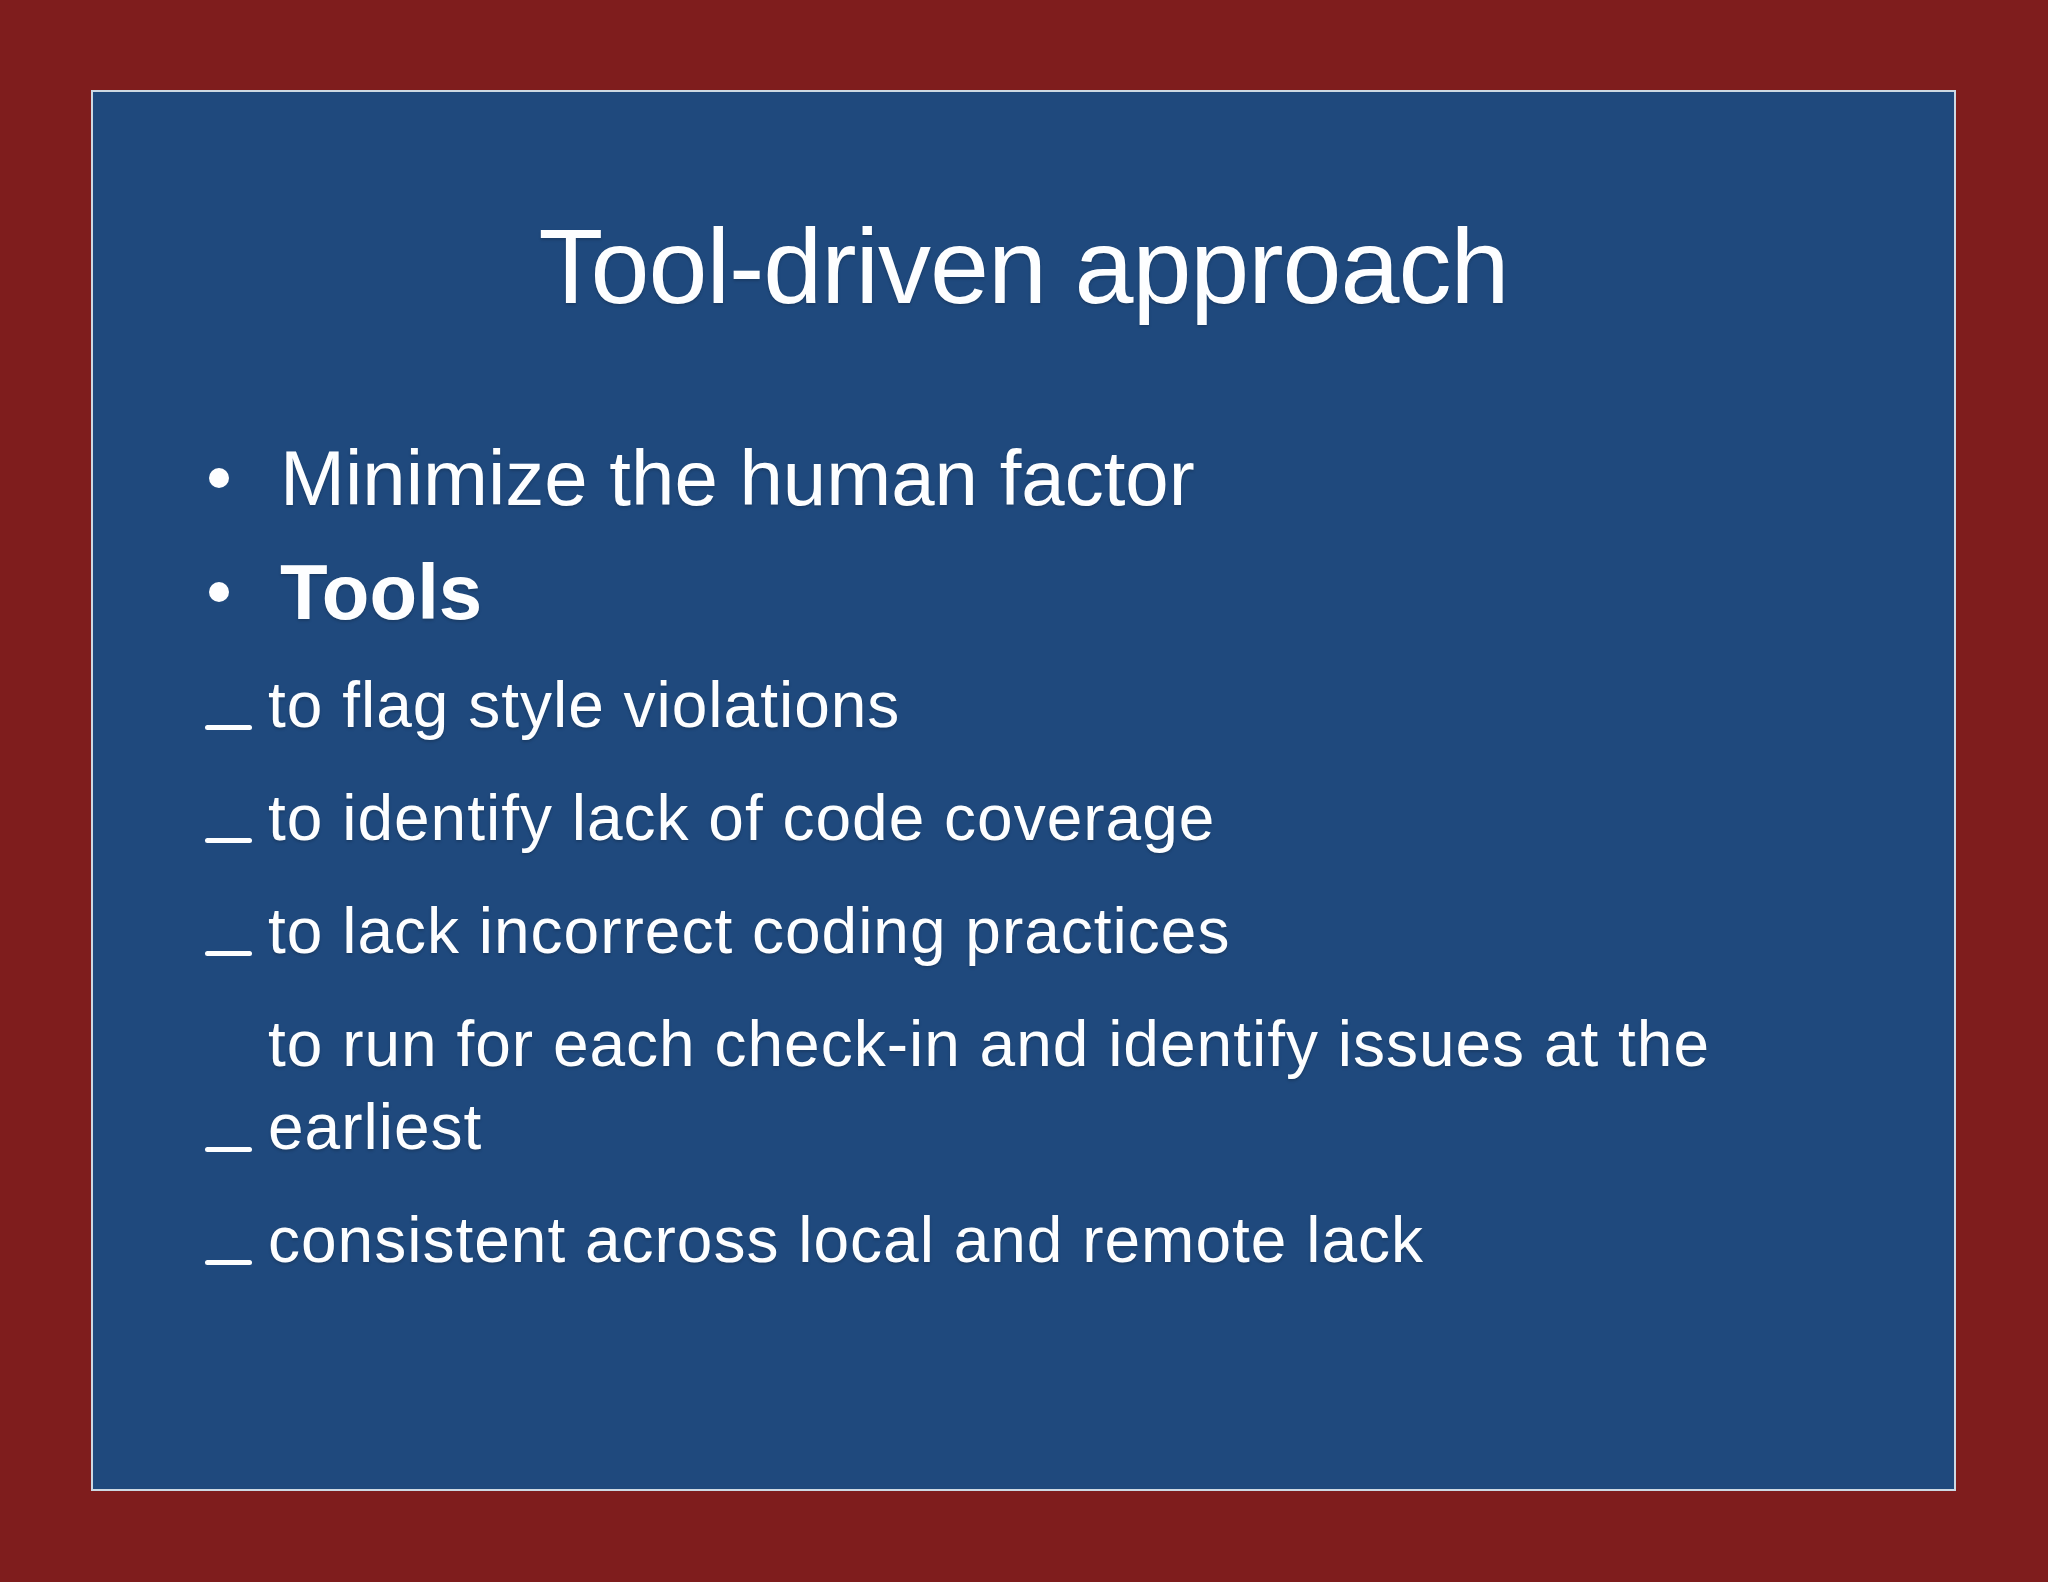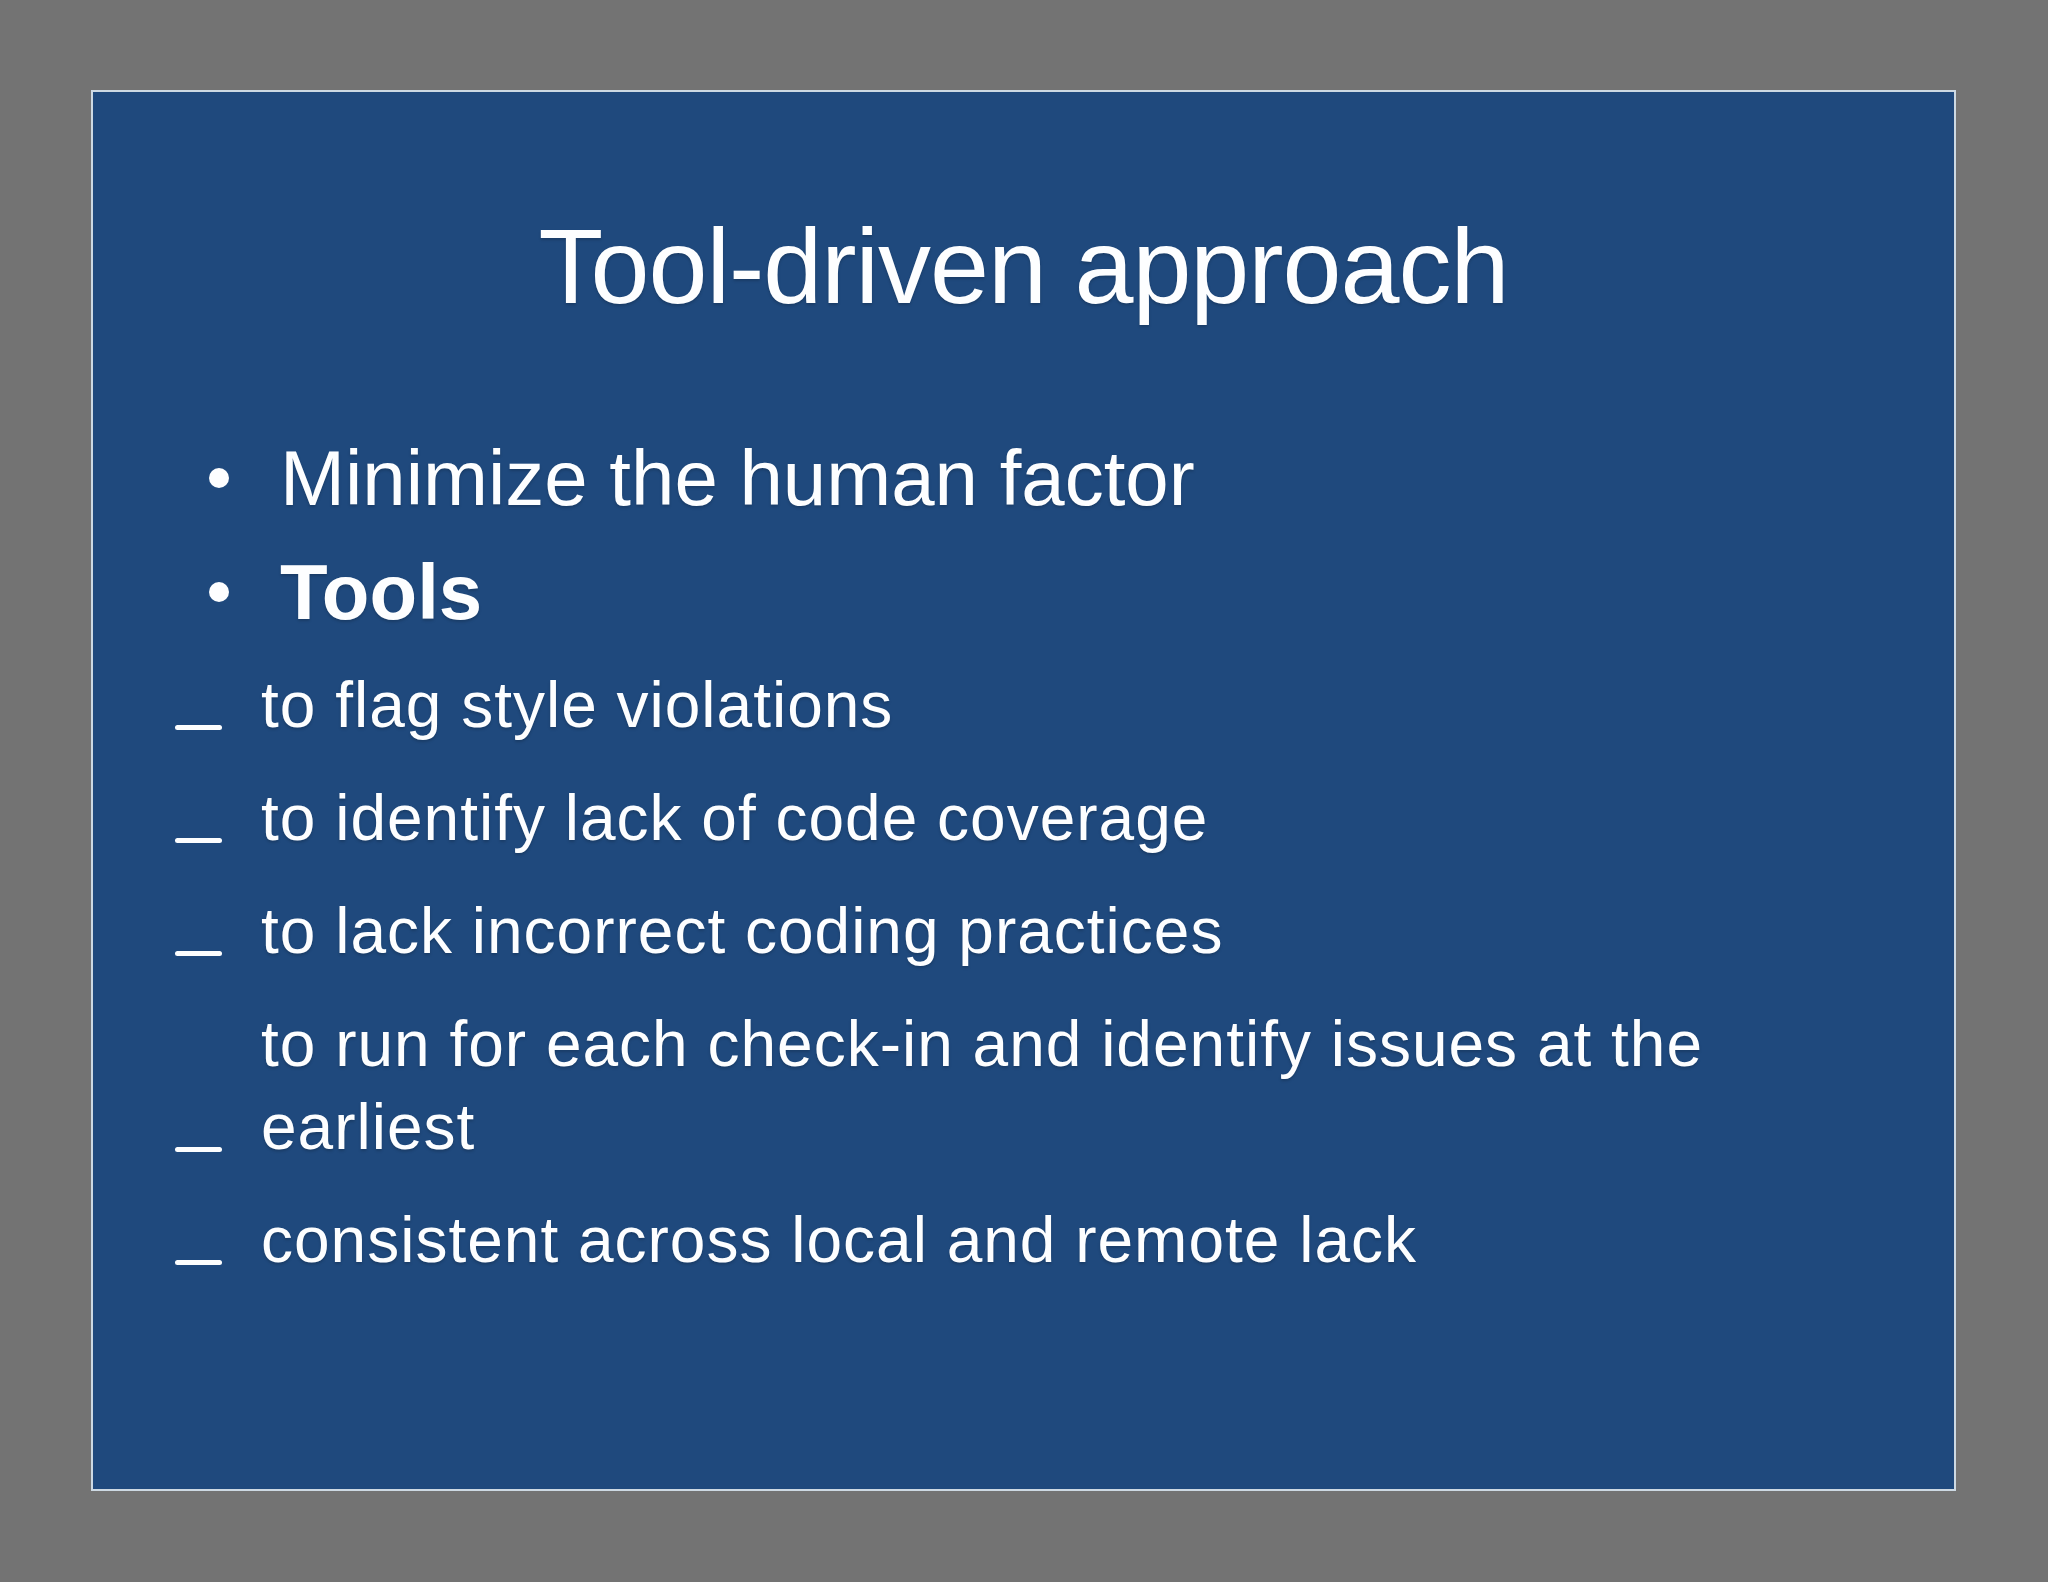--- a/index.html
+++ b/index.html
@@ -3,21 +3,21 @@
 <meta charset="utf-8">
 <style>
   html,body{margin:0;padding:0;}
   body{
     width:2048px;height:1582px;
     background:#ffffff;
     font-family:"Liberation Sans","DejaVu Sans",sans-serif;
     position:relative;
     overflow:hidden;
   }
-  .page{position:absolute;inset:0;background:#737373;}
+  .page{position:absolute;inset:0;background:#7f1d1d;}
   .slide{
     position:absolute;
     left:91px;top:90px;
     width:1861px;height:1397px;
     background:#1F497D;
     border:2px solid #cdd9e3;
   }
   .slide-title{
     position:absolute;
     left:0;right:0;top:111px;
@@ -48,26 +48,25 @@
   }
   .l1 .marker::before{
     content:"";
     position:absolute;left:0;top:39px;
     width:20px;height:20px;border-radius:50%;
     background:#FDFEFF;
   }
   .l1 + .l1{margin-top:16px;font-weight:bold;}
   
   .l2{
-    padding-left:82px;
+    padding-left:112px;
     padding-right:84px;
     font-size:64px;
     line-height:83px;
     letter-spacing:1px;
-    gap:23px;
   }
   .l2 .marker{
     flex:none;width:63px;height:83px;position:relative;
   }
   .l2 .marker::before{
     content:"";
     position:absolute;left:0;top:61px;
     width:47px;height:5px;border-radius:2.5px;
     background:#FDFEFF;
   }

